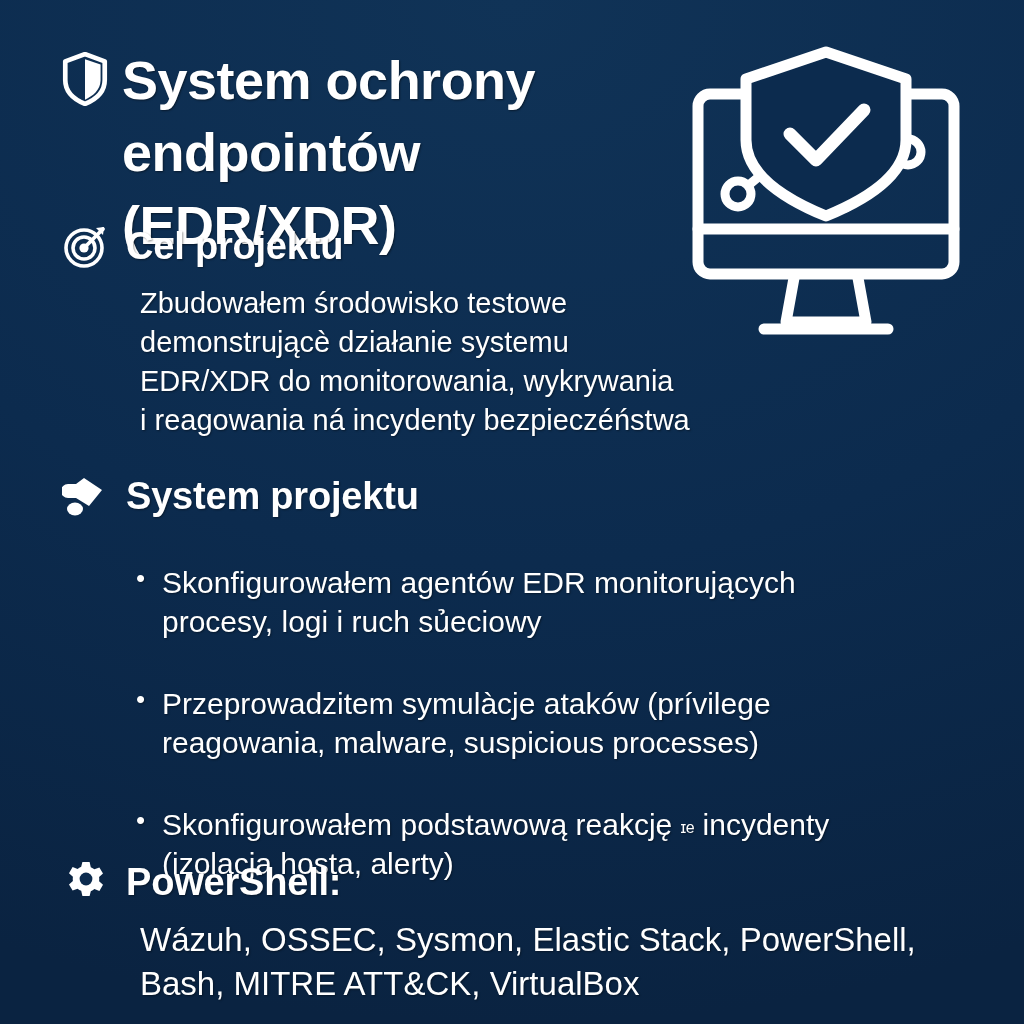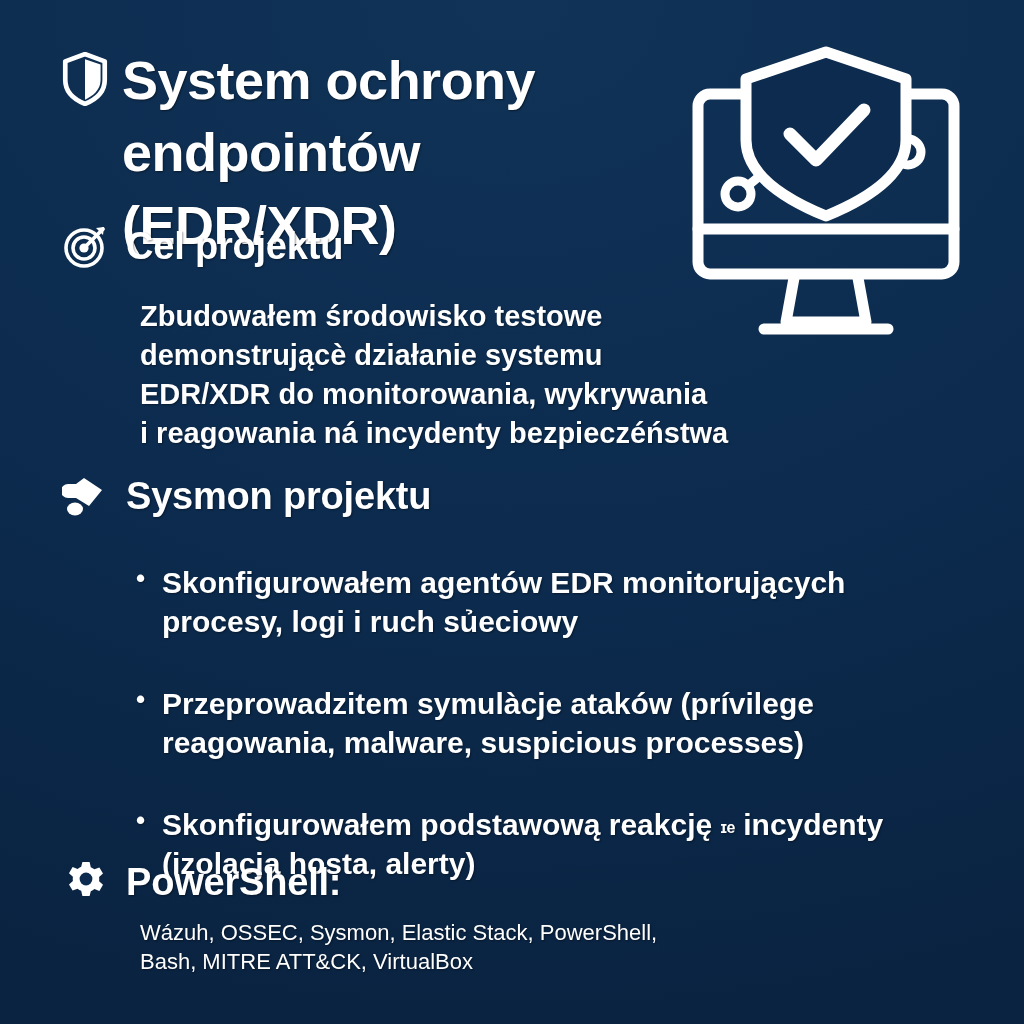--- a/index.html
+++ b/index.html
@@ -94,24 +94,24 @@
   }
 
   
   .goal-section {
     position: absolute;
     top: 222px;
     left: 62px;
     width: 700px;
   }
   .goal-text {
-    margin: 27px 0 0 78px;
+    margin: 14px 0 0 78px;
     font-size: 29px;
     line-height: 1.34;
-    font-weight: 700;
+    font-weight: 400;
     white-space: pre-line;
     text-shadow: 1px 1px 2px rgba(0,0,0,0.4);
   }
 
   
   .scope-section {
     position: absolute;
     top: 472px;
     left: 62px;
     width: 930px;
@@ -120,21 +120,21 @@
     list-style: none;
     margin: 12px 0 0 74px;
     padding: 0;
   }
   .scope-list li {
     position: relative;
     padding-left: 26px;
     margin-bottom: 4px;
     font-size: 30px;
     line-height: 1.3;
-    font-weight: 700;
+    font-weight: 400;
     white-space: pre-line;
     text-shadow: 1px 1px 2px rgba(0,0,0,0.4);
     margin-top: 43px;
   }
   .scope-list li::before {
     content: "\2022";
     position: absolute;
     left: 0;
     top: -1px;
     font-size: 26px;
@@ -147,21 +147,21 @@
 
   
   .tech-section {
     position: absolute;
     top: 858px;
     left: 62px;
     width: 900px;
   }
   .tech-text {
     margin: 12px 0 0 78px;
-    font-size: 22px;
+    font-size: 33px;
     line-height: 1.32;
     font-weight: 500;
     white-space: pre-line;
     text-shadow: 1px 1px 2px rgba(0,0,0,0.4);
   }
 </style>
 </head>
 <body>
 
 <div class="poster">
@@ -223,21 +223,21 @@
   </section>
 
   <section class="scope-section">
     <div class="section-head">
       <span class="section-icon">
         <svg width="48" height="44" viewBox="0 0 48 44" xmlns="http://www.w3.org/2000/svg">
           <path d="M22 4 L40 16 L27 32 L14 24 L6 24 A7 7 0 0 1 6 10 L14 10 Z" fill="#ffffff"></path>
           <ellipse cx="13" cy="35" rx="8" ry="6.5" fill="#ffffff"></ellipse>
         </svg>
       </span>
-      <h2 class="section-title">Sysmon projektu</h2>
+      <h2 class="section-title">System projektu</h2>
     </div>
     <ul class="scope-list">
       <li><span>Skonfigurowałem agentów EDR monitorujących
 procesy, logi i ruch sủeciowy</span></li>
       <li><span>Przeprowadzitem symulàcje ataków (prívilege
 reagowania, malware, suspicious processes)</span></li>
       <li><span>Skonfigurowałem podstawową reakcję </span><span class="tiny-glyph">ɪe</span><span> incydenty
 (izolacja hosta, alerty)</span></li>
     </ul>
   </section>

